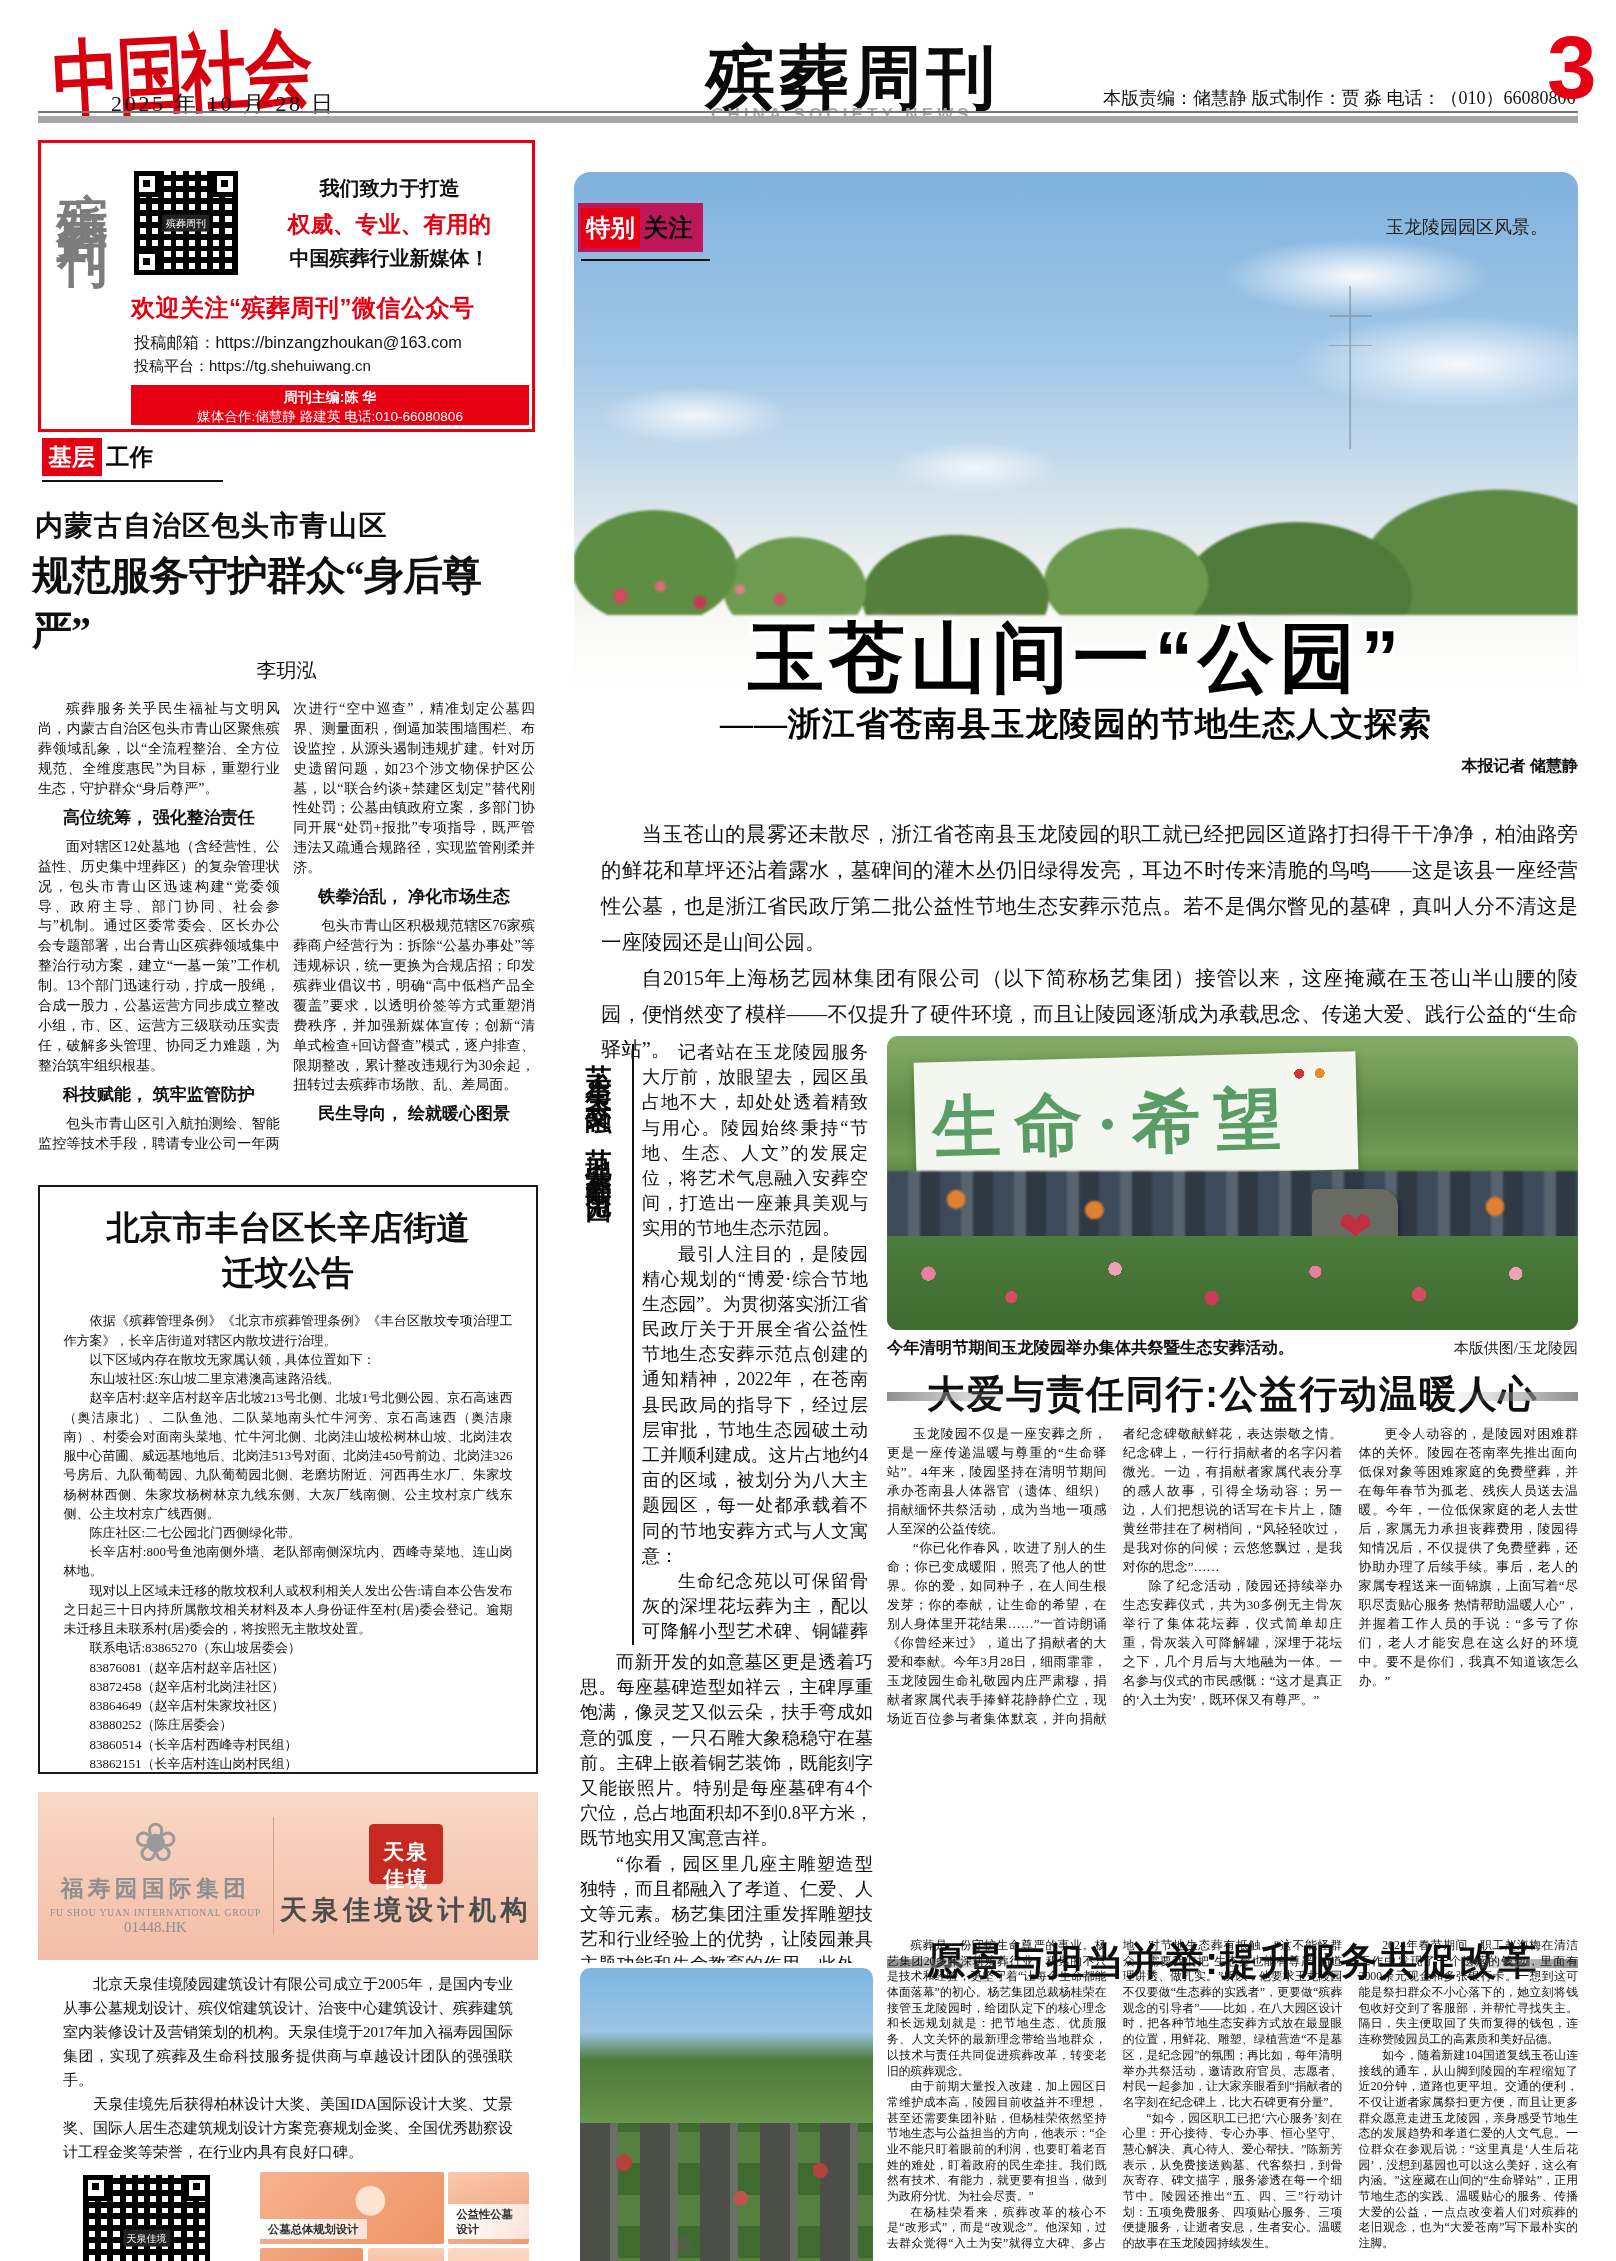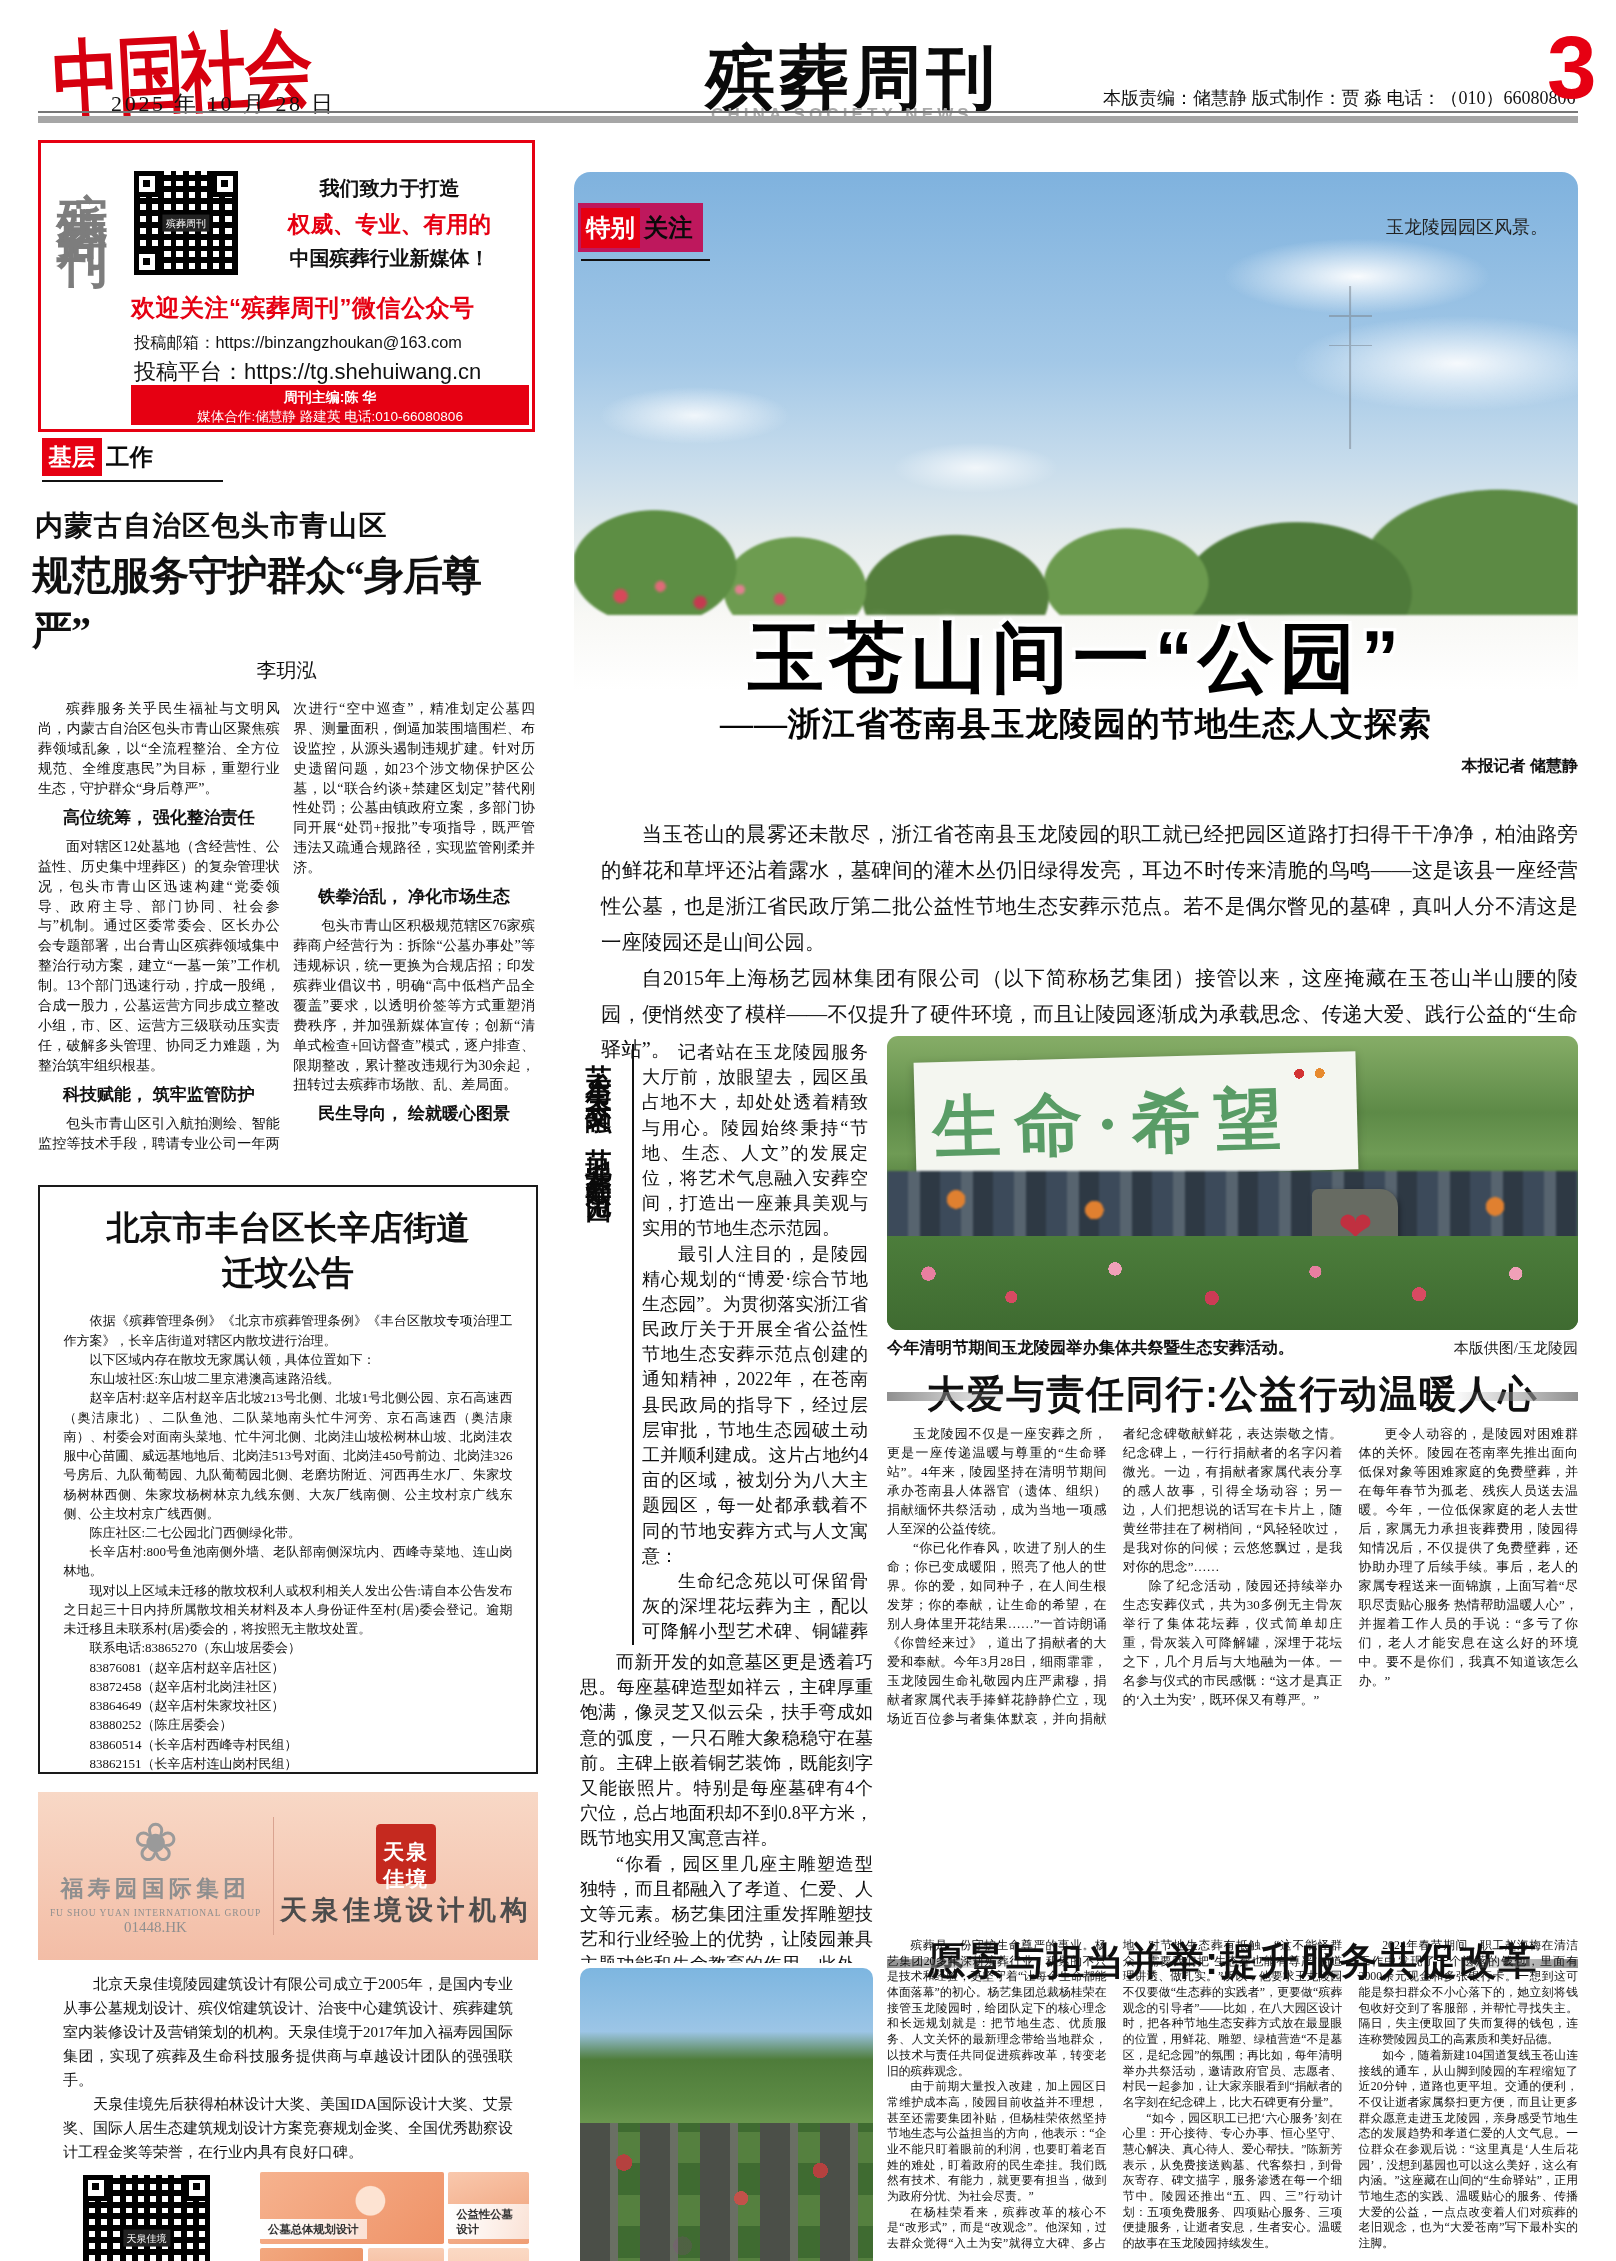--- a/index.html
+++ b/index.html
@@ -33,21 +33,21 @@
   .qr .f1 { left:0; top:0; } .qr .f2 { right:0; top:0; } .qr .f3 { left:0; bottom:0; }
   .qr .center { position:absolute; left:50%; top:50%; transform:translate(-50%,-50%);
                 background:#222; color:#fff; font-size:10px; line-height:1.15; padding:2.7px 3.6px;
                 font-family:"Liberation Sans","DejaVu Sans",sans-serif; text-align:center;}
   .promo-qr { left:93px; top:28px; width:104px; height:104px; }
   .promo-t1 { left:213px; top:32px; width:271px; font-size:20px; text-align:center; color:#111; font-weight:bold;}
   .promo-t2 { left:213px; top:66px; width:271px; font-size:22.6px; text-align:center; color:#e60012; font-weight:900; }
   .promo-t3 { left:213px; top:102px; width:271px; font-size:20px; text-align:center; color:#111; font-weight:bold;}
   .promo-t4 { left:90px; top:149px; width:398px; font-size:24px; color:#e60012; font-weight:900; letter-spacing:0.5px;}
   .promo-m1 { left:93px; top:189px; width:398px; font-size:16.3px; color:#111; }
-  .promo-m2 { left:93px; top:214px; width:398px; font-size:22px; color:#111; }
+  .promo-m2 { left:93px; top:214px; width:398px; font-size:15px; color:#111; }
   .promo-red { left:90px; top:242px; width:398px; height:40px; background:#e60012; color:#fff;
                text-align:center; padding-top:3.6px;}
   .promo-red .l1 { font-size:14px; font-weight:bold; }
   .promo-red .l2 { font-size:13.6px; margin-top:1.8px; }
 
   
   .tagchip { left:42px; top:440px; height:34px; display:flex; align-items:center; }
   .tagchip .r { background:#e60012; color:#fff; font-size:23.5px; font-weight:900; padding:2.7px 6.3px; }
   .tagchip .b { color:#0a0a0a; font-size:23.5px; font-weight:900; margin-left:4.5px; }
   .tagline { left:42px; top:480px; width:181px; height:2.3px; background:#111; }
@@ -71,21 +71,21 @@
   .ad { left:38px; top:1792px; width:500px; height:522px; background:#fff; overflow:hidden;}
   .ad-banner { width:100%; height:168px; background:linear-gradient(180deg,#f8d8c6,#f3bda6);
                display:flex; align-items:center; }
   .fsy { width:47%; text-align:center; color:#8f8f8f; }
   .fsy .flower { font-size:54px; line-height:1; color:#9a9a9a; }
   .fsy .nm { font-size:22.6px; font-weight:900; letter-spacing:4.5px; margin-top:2.7px;}
   .fsy .en { font-size:9.5px; letter-spacing:0.9px; margin-top:3.6px;}
   .fsy .code { font-size:15px; margin-top:1px;}
   .ad-div { width:0.9px; height:70%; background:#d9a390; }
   .tq { flex:1; text-align:center; }
-  .tq .seal { display:inline-block; width:60px; height:60px; background:#c5291f; border-radius:4.5px;
+  .tq .seal { display:inline-block; width:74px; height:60px; background:#c5291f; border-radius:4.5px;
               color:#fff; font-size:21px; font-weight:bold; line-height:1.3; padding-top:15px; letter-spacing:1.8px;}
   .tq .nm { font-size:27px; font-weight:900; color:#4c4c4c; letter-spacing:4.5px; margin-top:4.5px; }
   .ad-body { padding:11.8px 25px 4.5px; }
   .ad-body p { font-size:15px; line-height:1.6; text-align:justify; text-indent:2em; }
   .ad-bottom { display:flex; padding:3.6px 9px 0 9px; }
   .ad-left { width:213px; text-align:left; }
   .ad-qr { position:relative; width:127px; height:127px; margin:2.7px 0 7.2px 36px; }
   .collage { flex:1; height:225px; display:grid; gap:4.5px;
              grid-template-columns:1.15fr 0.85fr 0.9fr; grid-template-rows:1fr 1fr 1fr; }
   .tile { position:relative; border-radius:1.8px; overflow:hidden; }

